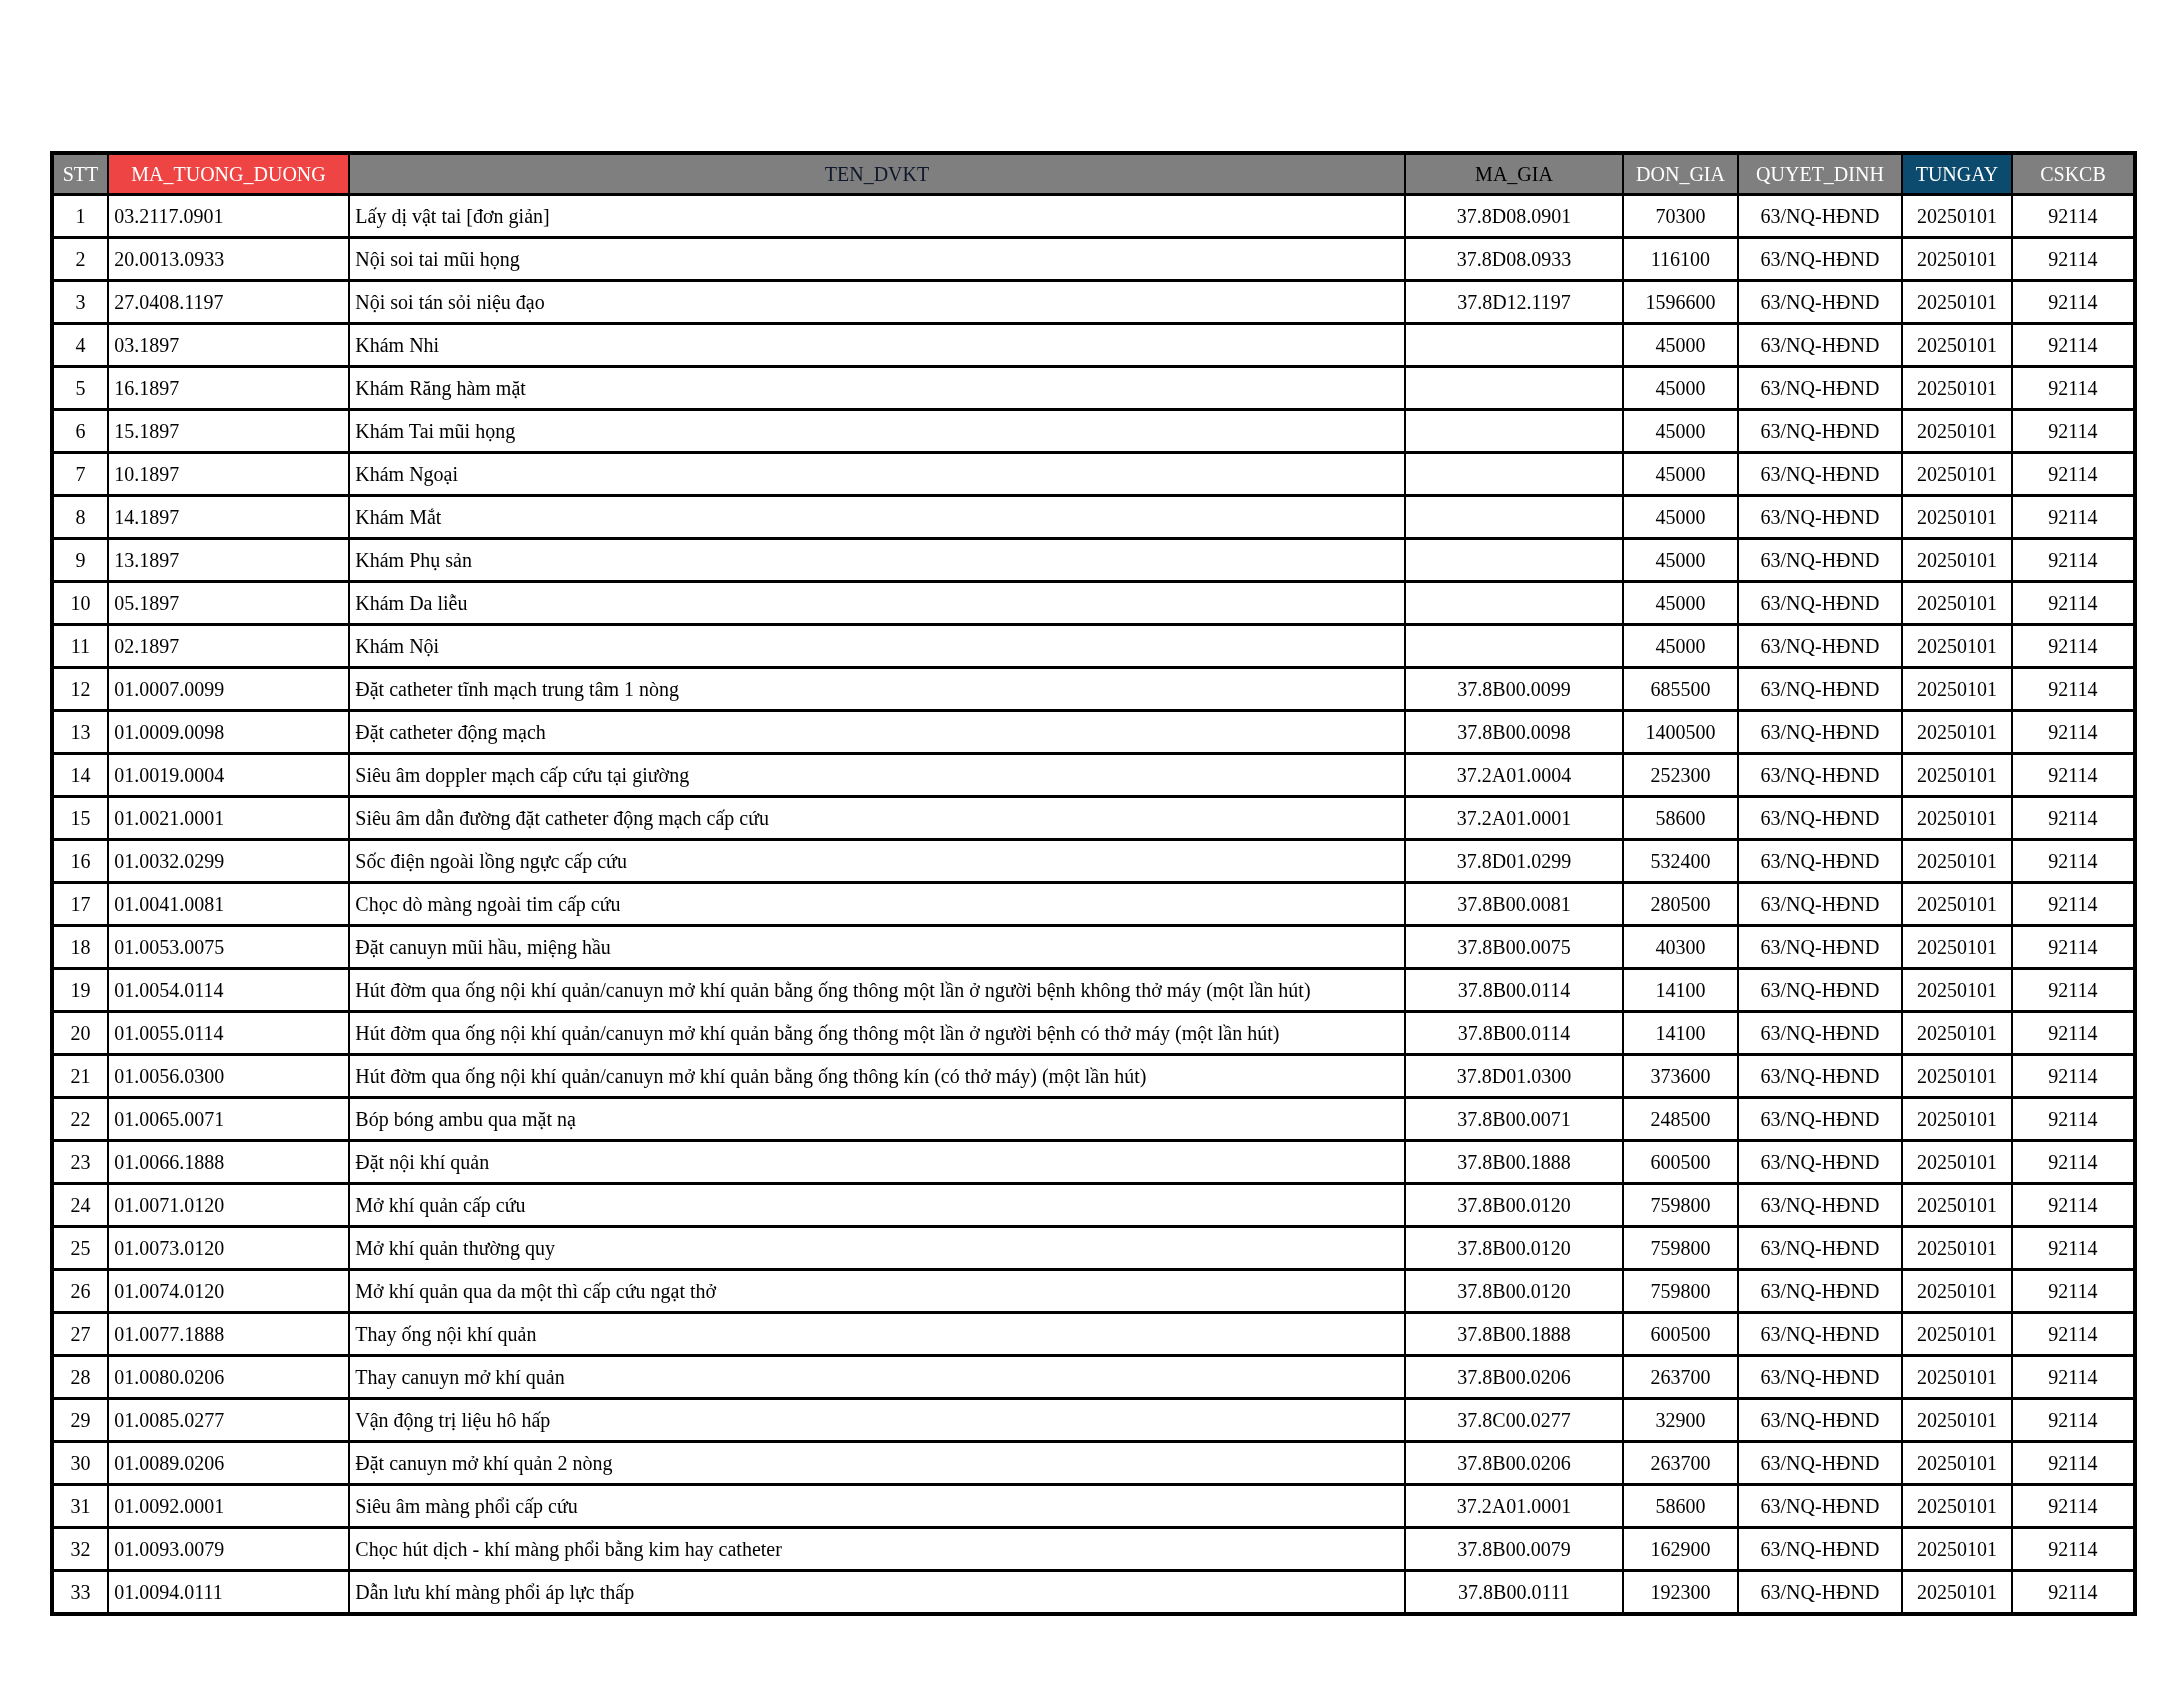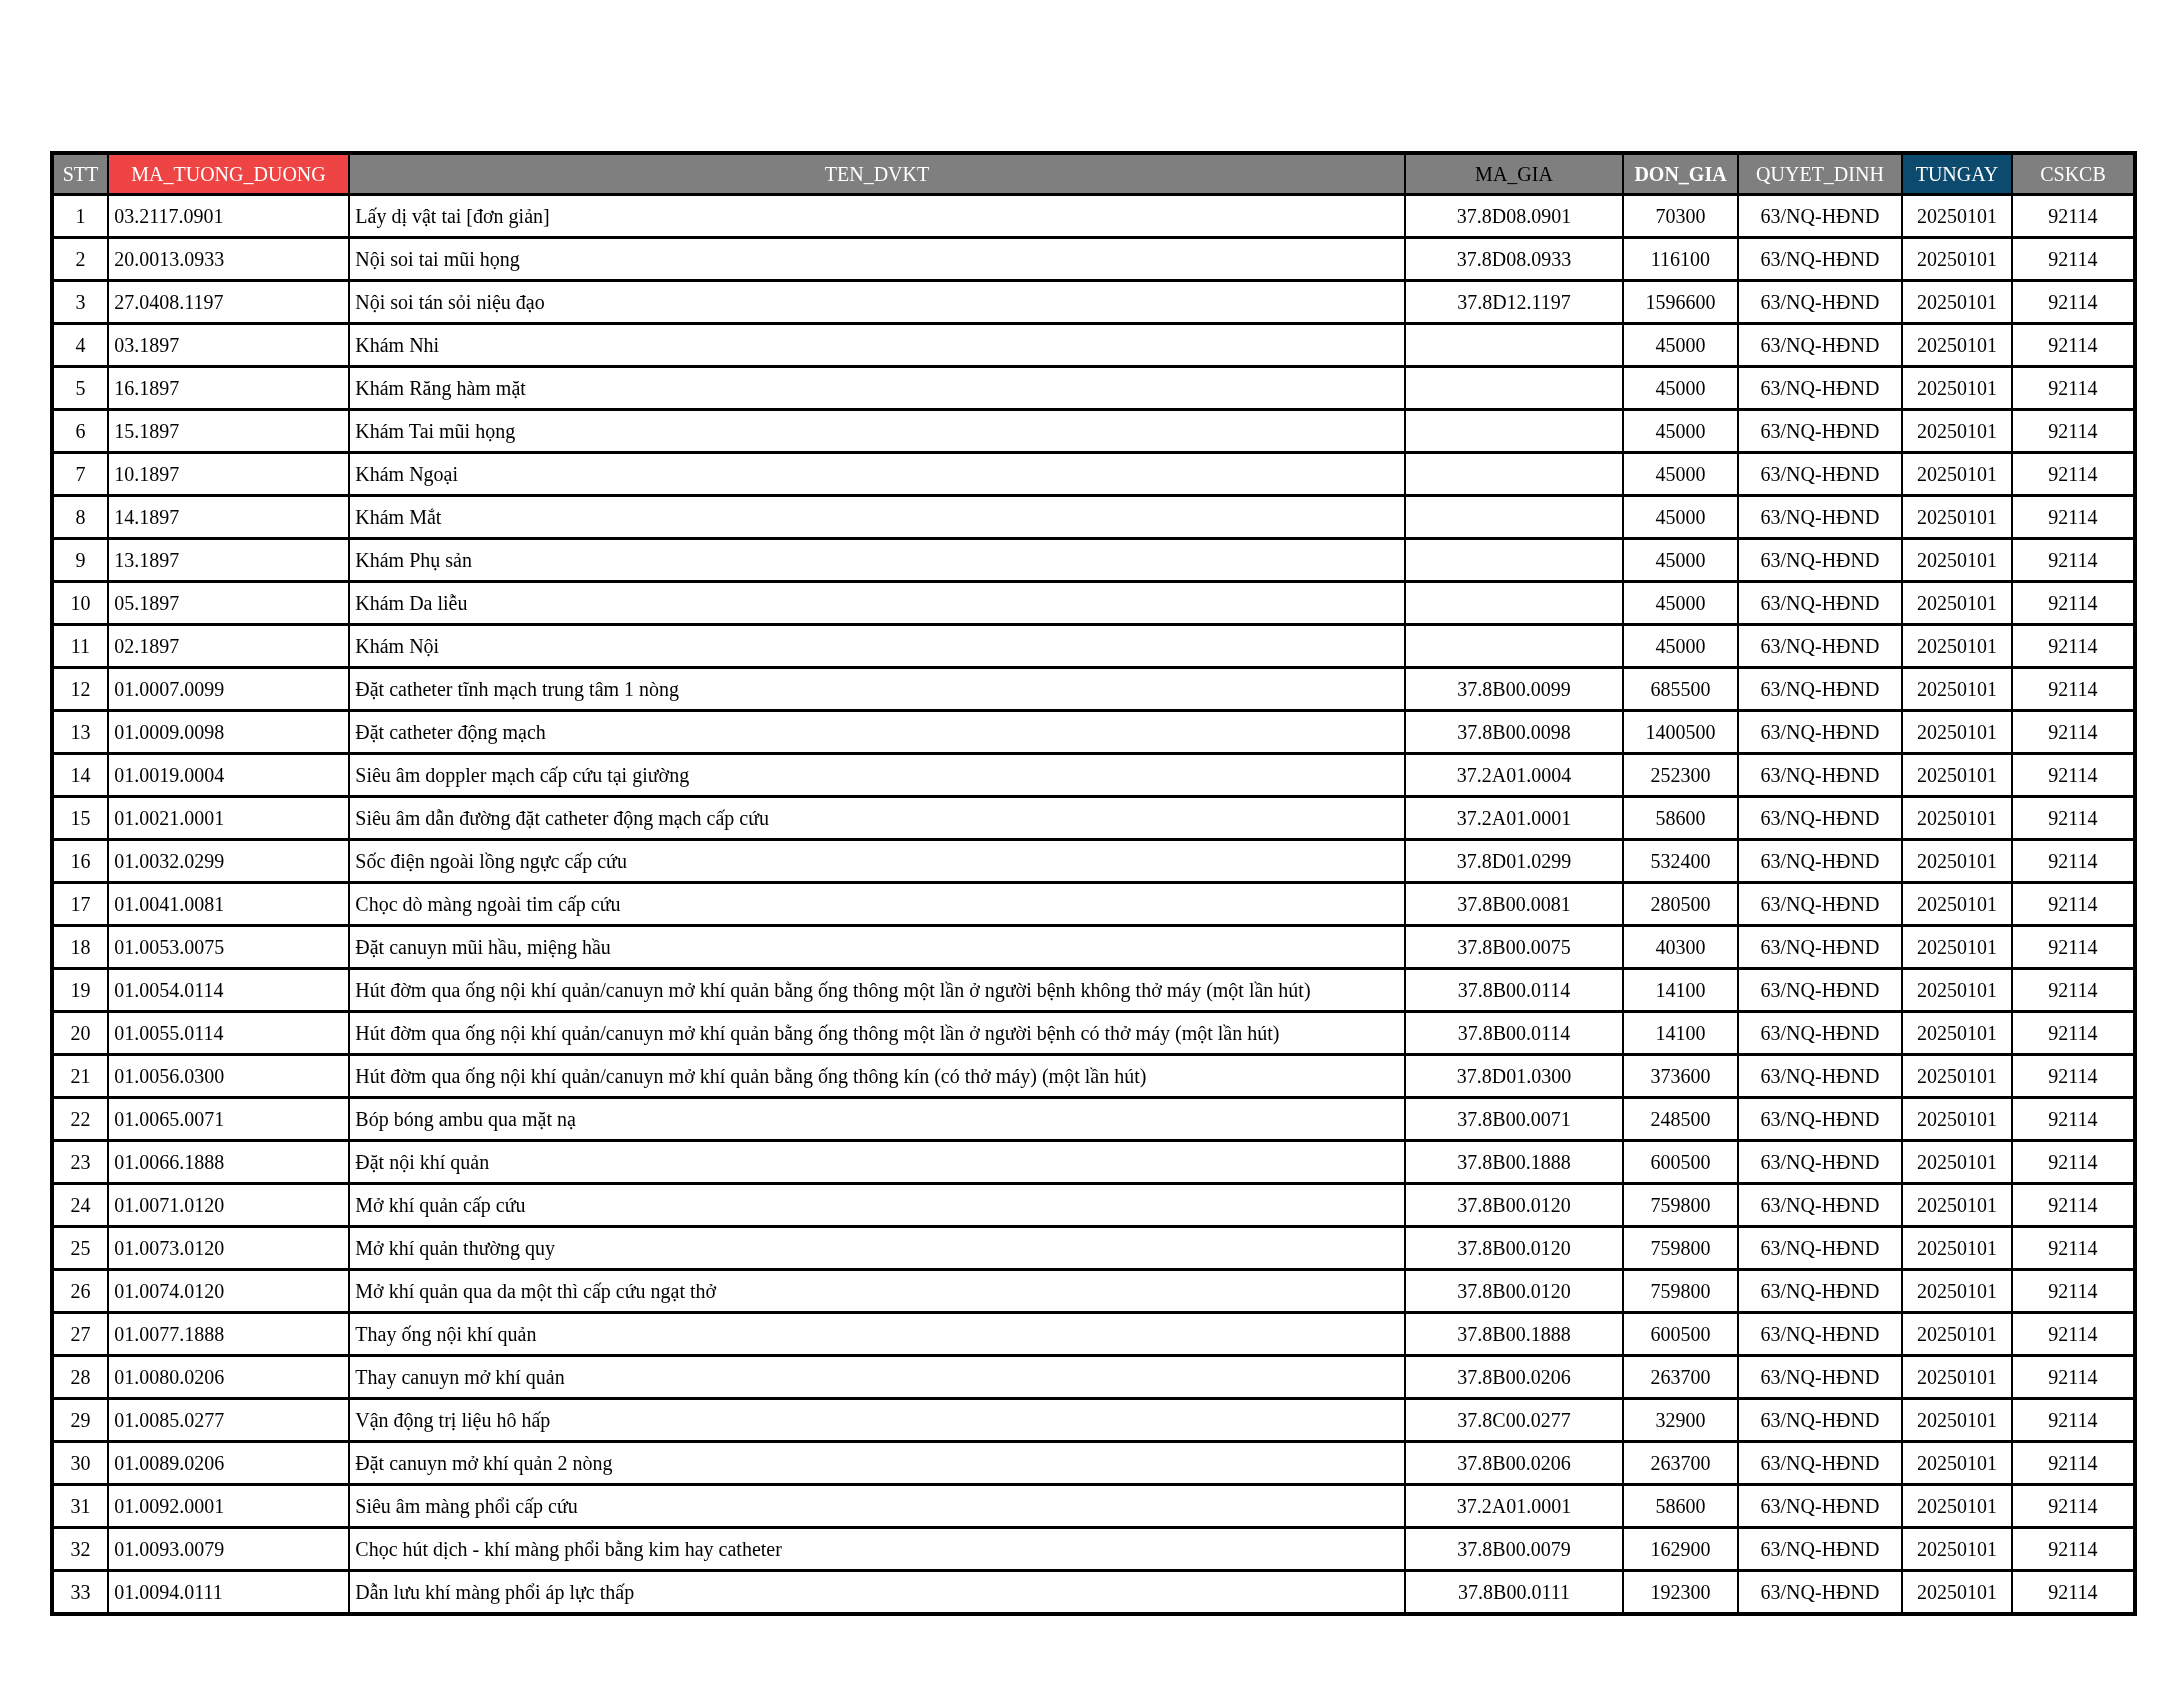--- a/index.html
+++ b/index.html
@@ -66,23 +66,23 @@
       <col style="width:218px">
       <col style="width:115px">
       <col style="width:164px">
       <col style="width:110px">
       <col style="width:123px">
     </colgroup>
     <thead>
       <tr>
           <th style="background: rgb(127, 127, 127); color: rgb(255, 255, 255);">STT</th>
           <th style="background: #ef4444; color: rgb(255, 255, 255);">MA_TUONG_DUONG</th>
-          <th style="background: rgb(127, 127, 127); color: #ffffff;">TEN_DVKT</th>
+          <th style="background: rgb(127, 127, 127); color: #0f172a;">TEN_DVKT</th>
           <th style="background: rgb(127, 127, 127); color: #000000;">MA_GIA</th>
-          <th style="background: rgb(127, 127, 127); color: rgb(255, 255, 255); font-weight: bold;">DON_GIA</th>
+          <th style="background: rgb(127, 127, 127); color: rgb(255, 255, 255);">DON_GIA</th>
           <th style="background: rgb(127, 127, 127); color: rgb(255, 255, 255);">QUYET_DINH</th>
           <th style="background: #0c4a6e; color: rgb(255, 255, 255);">TUNGAY</th>
           <th style="background: rgb(127, 127, 127); color: rgb(255, 255, 255);">CSKCB</th>
         </tr>
     </thead>
     <tbody>
         <tr>
           <td class="col-stt">1</td>
           <td class="col-ma_tuong_duong">03.2117.0901</td>
           <td class="col-ten_dvkt">Lấy dị vật tai [đơn giản]</td>

